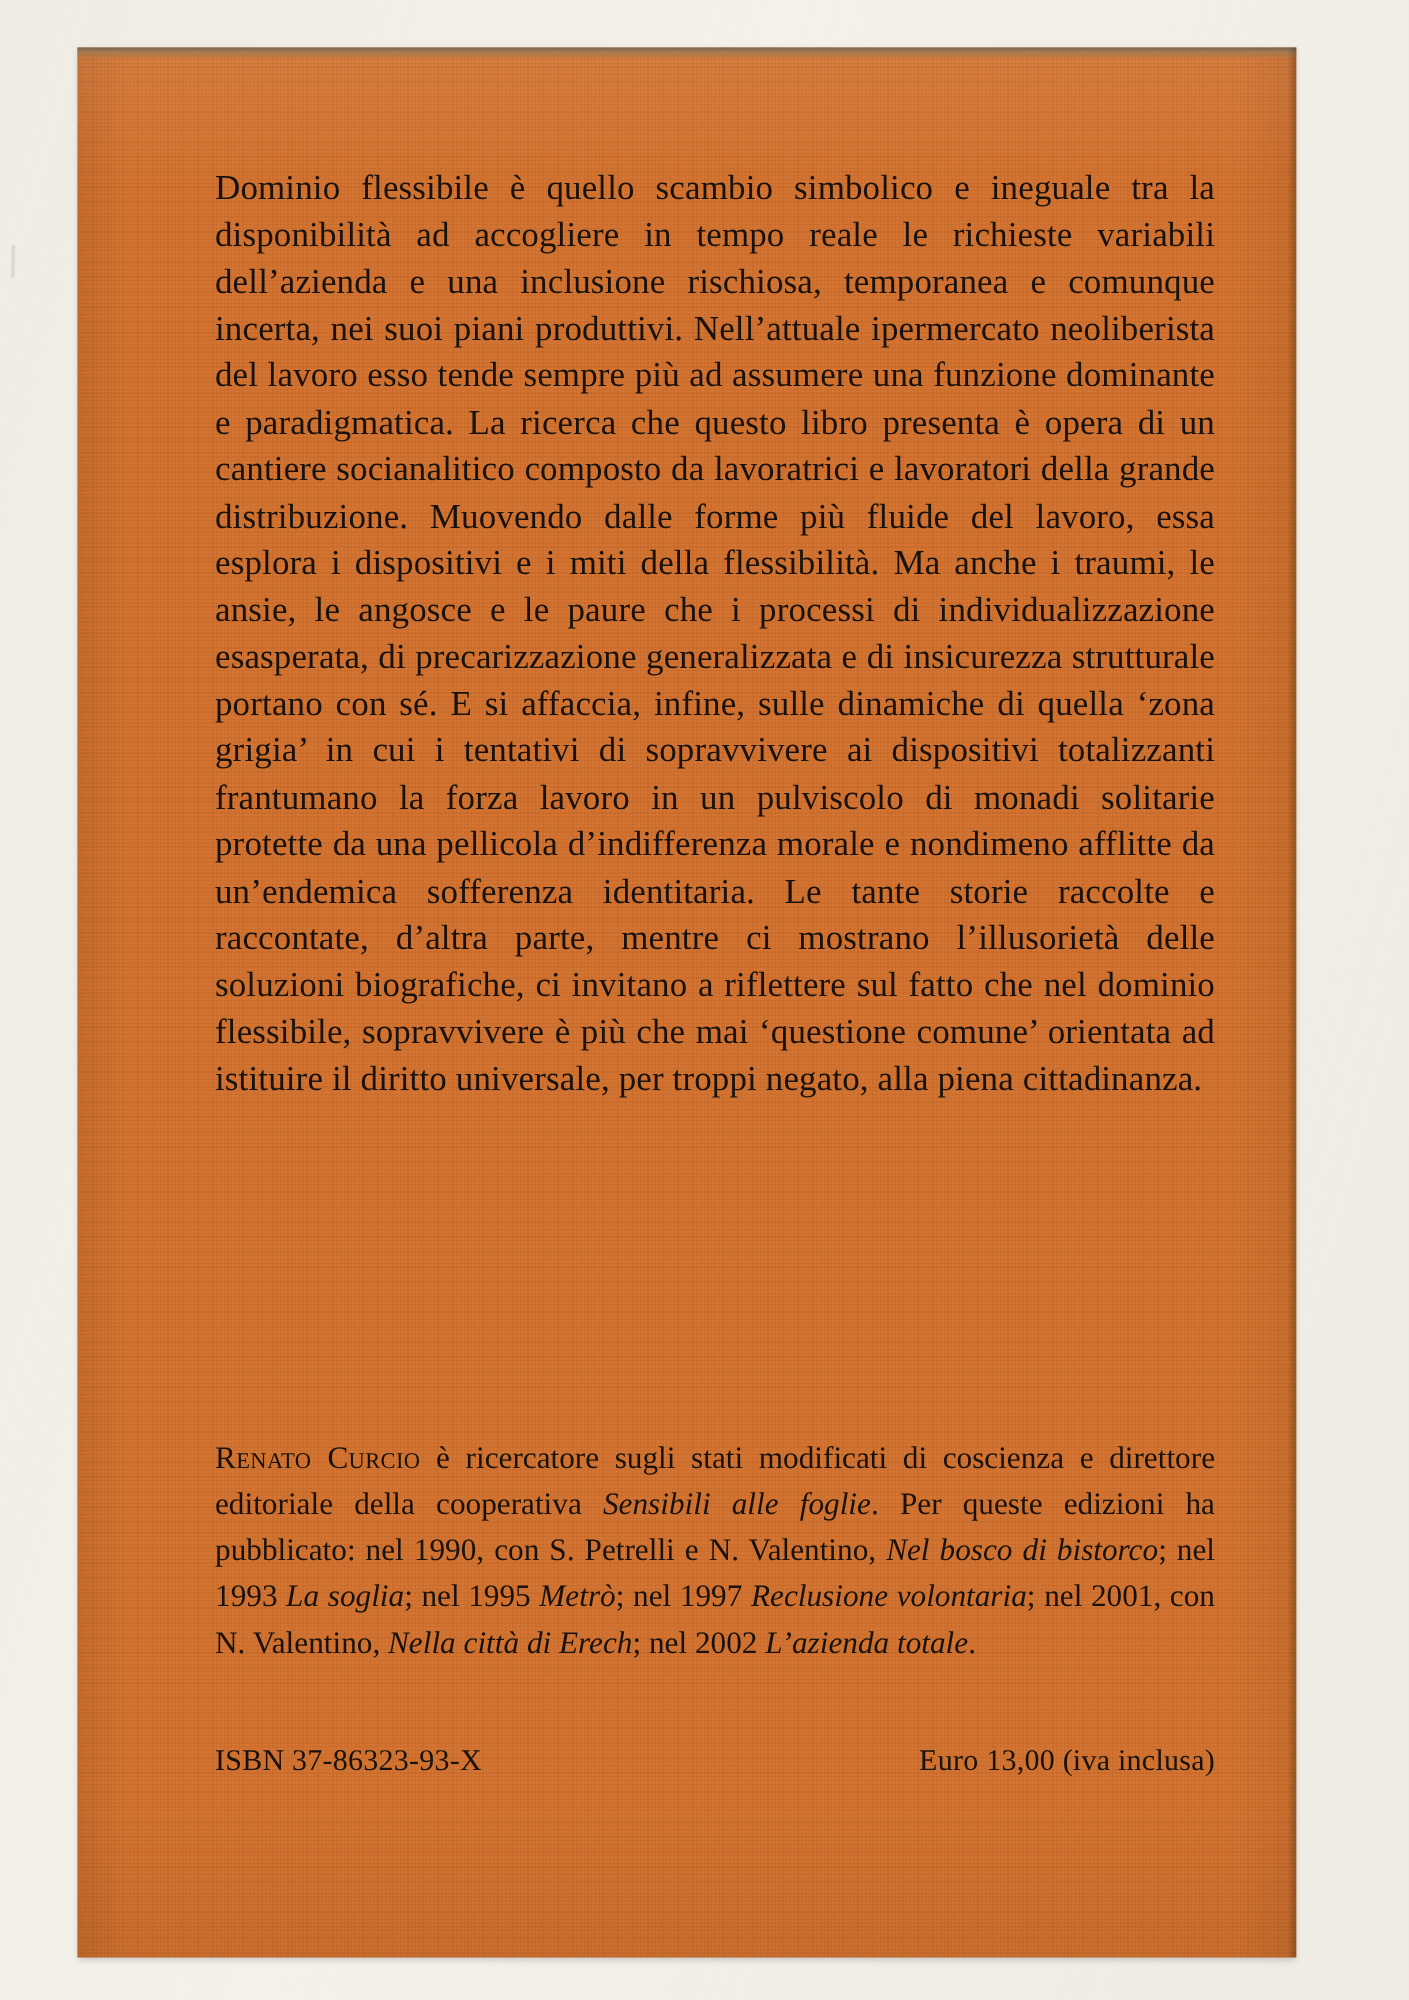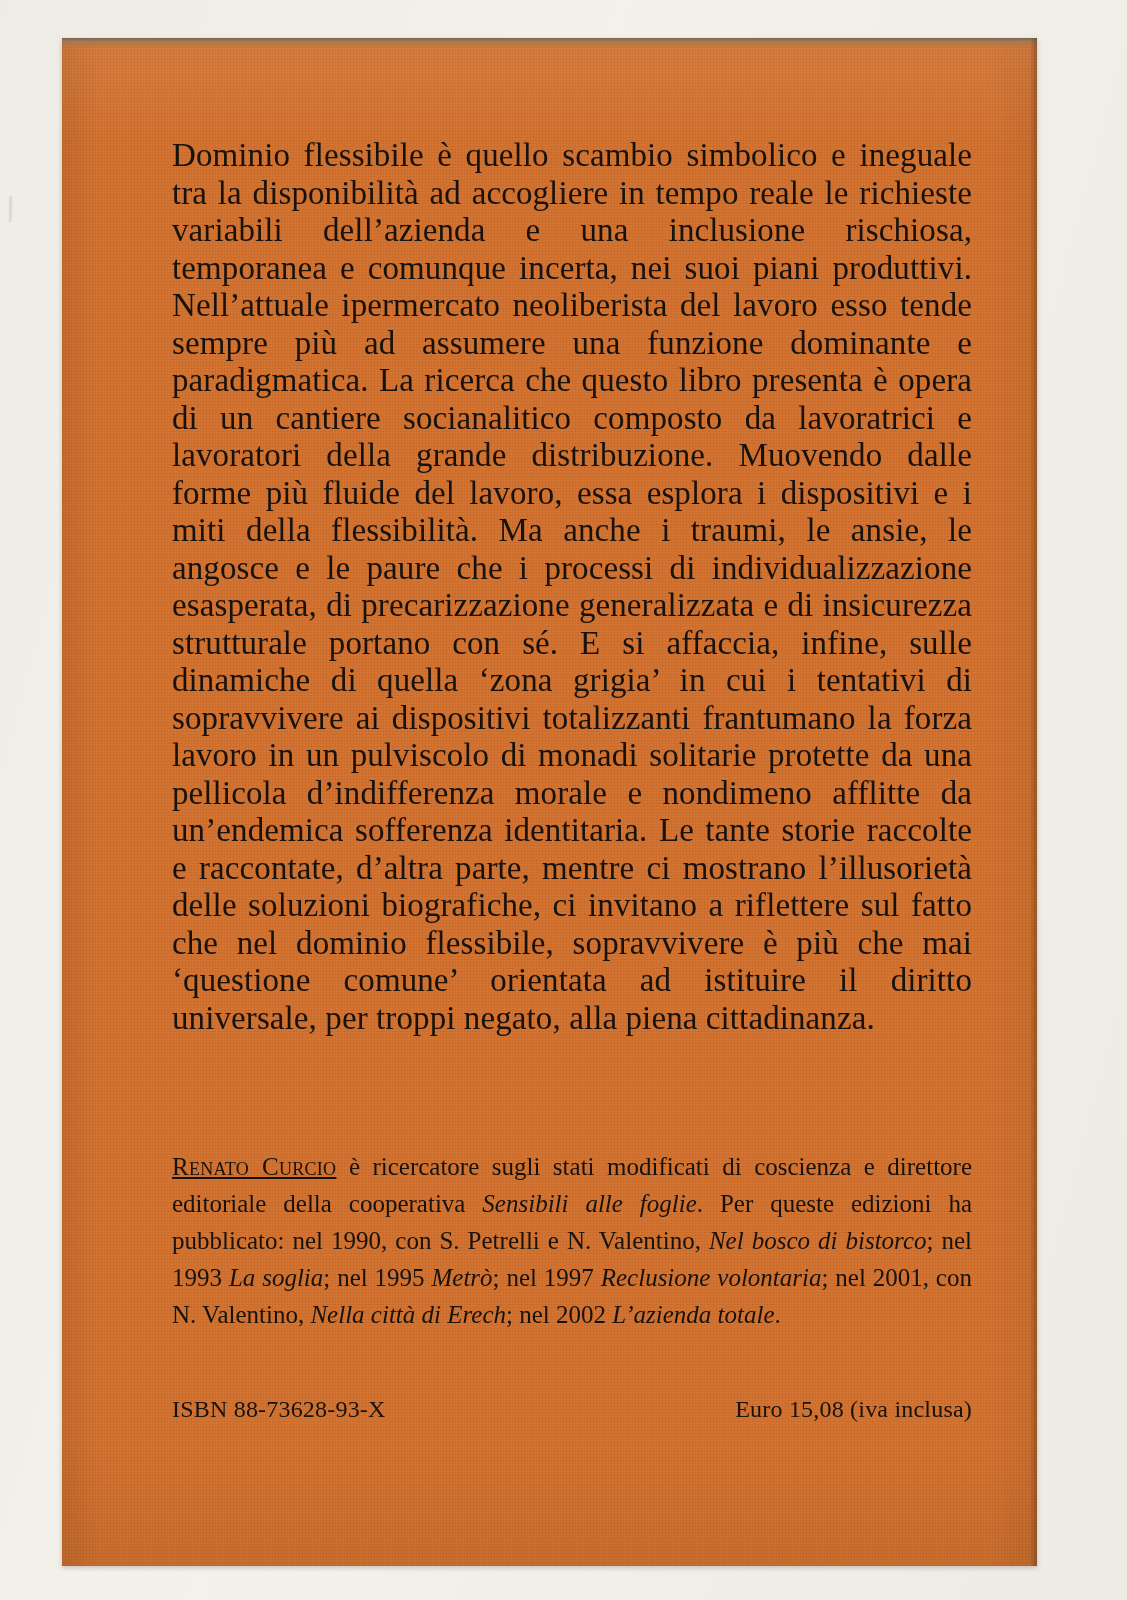--- a/index.html
+++ b/index.html
@@ -77,42 +77,41 @@
     width: 800px;
     height: 100%;
     color: #1b1712;
   }
 
   .blurb {
     position: absolute;
     top: 66px;
     left: 0;
     width: 800px;
-    font-size: 33px;
+    font-size: 28px;
     line-height: 37.5px;
     text-align: justify;
     text-justify: inter-word;
     letter-spacing: .1px;
     color: #17120d;
   }
 
   .bio {
     position: absolute;
     top: 1085px;
     left: 0;
     width: 800px;
     font-size: 25px;
     line-height: 37px;
     text-align: justify;
     color: #17120d;
   }
   .bio .smallcaps {
     font-variant: small-caps;
     letter-spacing: .3px;
-    text-decoration: underline;
   }
   .bio i { }
 
   .footer {
     position: absolute;
     top: 1358px;
     left: 0;
     width: 800px;
     display: flex;
     justify-content: space-between;
@@ -135,19 +134,19 @@
     <div class="cover-top-edge"></div>
     <div class="cover-right-edge"></div>
 
     <div class="content">
 
       <p class="blurb">Dominio flessibile è quello scambio simbolico e ineguale tra la disponibilità ad accogliere in tempo reale le richieste variabili dell’azienda e una inclusione rischiosa, temporanea e comunque incerta, nei suoi piani produttivi. Nell’attuale ipermercato neoliberista del lavoro esso tende sempre più ad assumere una funzione dominante e paradigmatica. La ricerca che questo libro presenta è opera di un cantiere socianalitico composto da lavoratrici e lavoratori della grande distribuzione. Muovendo dalle forme più fluide del lavoro, essa esplora i dispositivi e i miti della flessibilità. Ma anche i traumi, le ansie, le angosce e le paure che i processi di individualizzazione esasperata, di precarizzazione generalizzata e di insicurezza strutturale portano con sé. E si affaccia, infine, sulle dinamiche di quella ‘zona grigia’ in cui i tentativi di sopravvivere ai dispositivi totalizzanti frantumano la forza lavoro in un pulviscolo di monadi solitarie protette da una pellicola d’indifferenza morale e nondimeno afflitte da un’endemica sofferenza identitaria. Le tante storie raccolte e raccontate, d’altra parte, mentre ci mostrano l’illusorietà delle soluzioni biografiche, ci invitano a riflettere sul fatto che nel dominio flessibile, sopravvivere è più che mai ‘questione comune’ orientata ad istituire il diritto universale, per troppi negato, alla piena cittadinanza.</p>
 
       <p class="bio"><span class="smallcaps">Renato Curcio</span><span> è ricercatore sugli stati modificati di coscienza e direttore editoriale della cooperativa </span><i>Sensibili alle foglie</i><span>. Per queste edizioni ha pubblicato: nel 1990, con S. Petrelli e N. Valentino, </span><i>Nel bosco di bistorco</i><span>; nel 1993 </span><i>La soglia</i><span>; nel 1995 </span><i>Metrò</i><span>; nel 1997 </span><i>Reclusione volontaria</i><span>; nel 2001, con N. Valentino, </span><i>Nella città di Erech</i><span>; nel 2002 </span><i>L’azienda totale</i><span>.</span></p>
 
       <div class="footer">
-        <span class="isbn">ISBN 88-73628-93-X</span>
-        <span class="price">Euro 15,08 (iva inclusa)</span>
+        <span class="isbn">ISBN 37-86323-93-X</span>
+        <span class="price">Euro 13,00 (iva inclusa)</span>
       </div>
 
     </div>
   </div>
 </div>
 
 </body></html>

